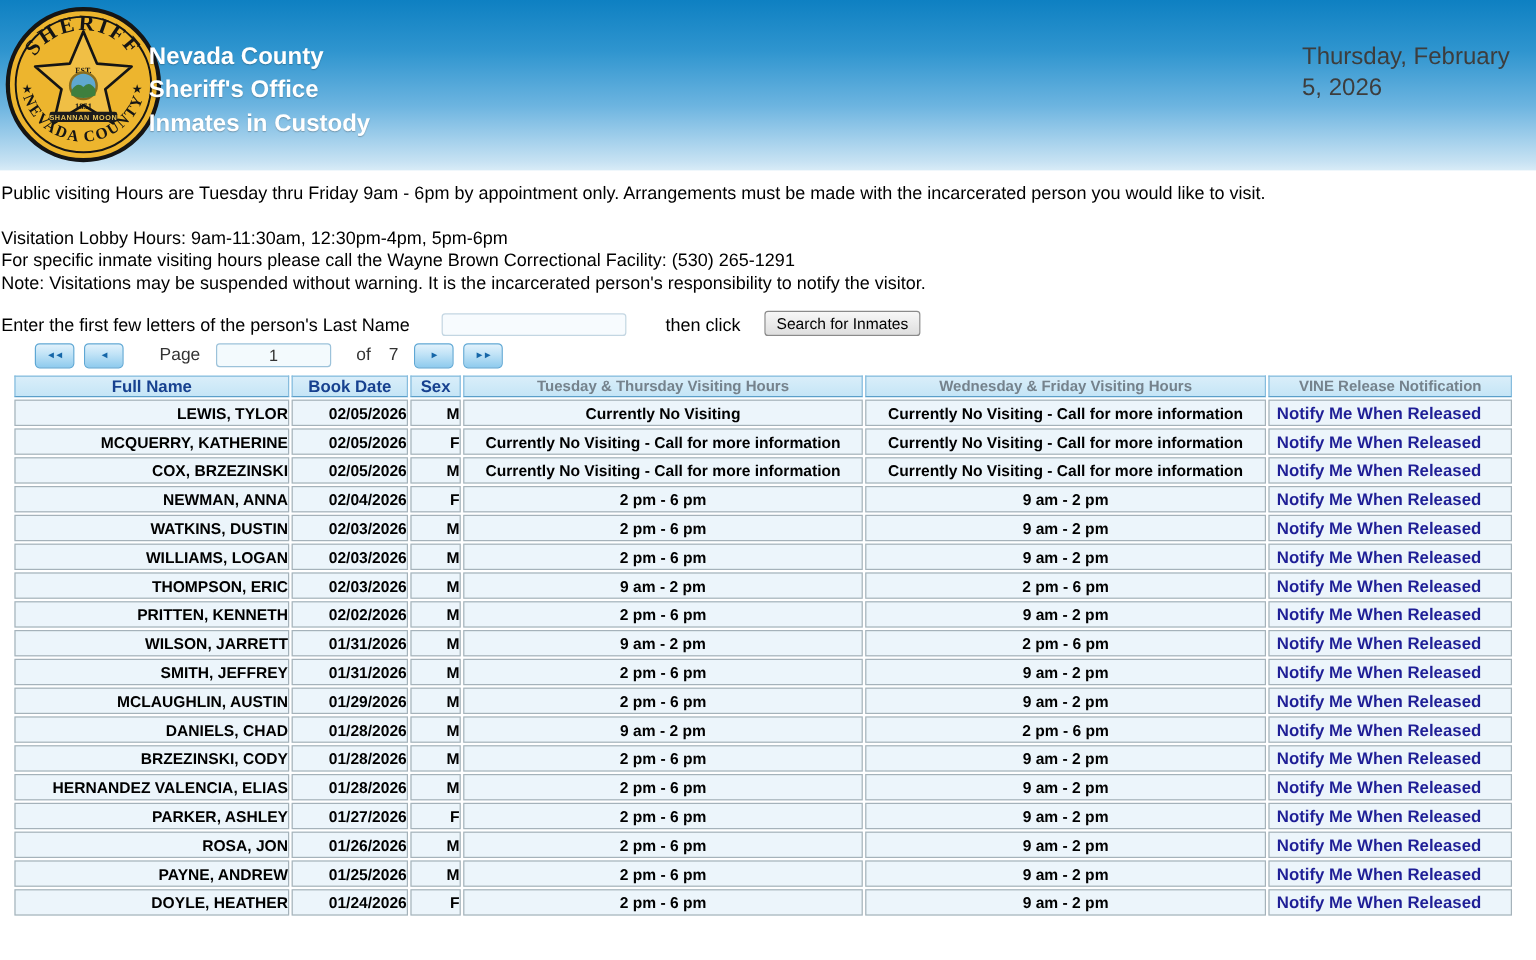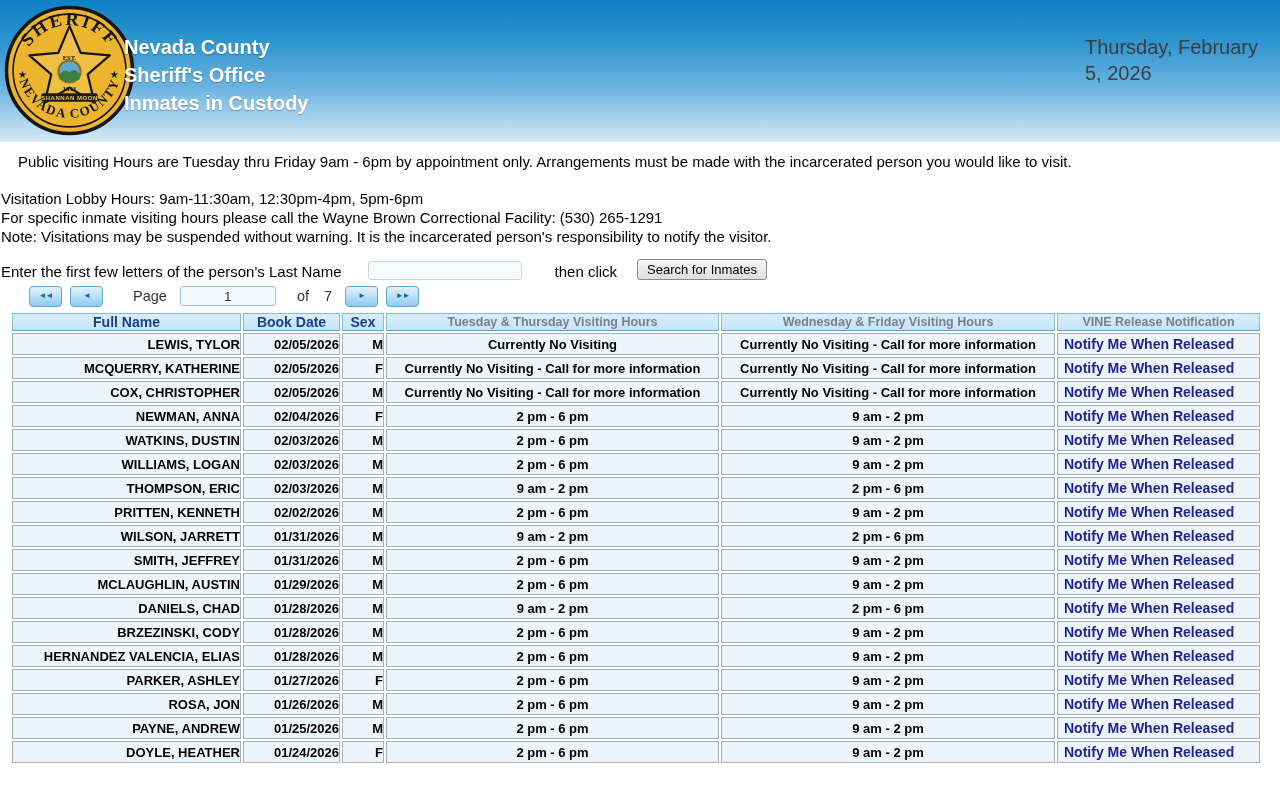--- a/index.html
+++ b/index.html
@@ -11,21 +11,21 @@
     background:linear-gradient(180deg,#0e80c2 0%,#2f95cf 30%,#6cb4e0 62%,#c7e2f3 95%,#d9ecf7 100%); }
   .badge-wrap { position:absolute; left:4px; top:5px; width:131px; height:131px; }
   .hdr-title { position:absolute; left:124px; top:33px; color:#fff; font-weight:bold;
     font-size:20px; line-height:28px; text-shadow:0 1px 1px rgba(0,0,0,.25); }
   .hdr-right { position:absolute; left:1085px; top:34px; width:192px; }
   .hdr-date { font-size:20px; line-height:26px; color:#3d3d3d; }
   .hdr-link { display:inline-block; margin-top:3px; font-size:13.5px; line-height:19px;
     color:#1b5fae; text-decoration:none; cursor:pointer; }
 
   
-  .notice1 { margin:11px 0 0 1px; font-size:15px; color:#000;padding-left:17px; }
+  .notice1 { margin:11px 0 0 1px; font-size:15px; color:#000; }
   .notice-group { margin:19px 0 0 1px; font-size:15px; line-height:19px; color:#000; }
 
   
   .search-row { margin:13px 0 0 1px; font-size:15px; color:#000; display:flex; align-items:flex-end;gap:12px; }
   .search-input { margin-left:14px; width:154px; height:19px; border:1px solid #c3d6e2;
     border-radius:3px; background:#f7fbfe; font-size:13px; padding:0 4px; }
   .then-click { margin-left:21px; }
   .search-btn { margin-left:8px; height:21px; padding:0 9px; font-size:13px; color:#000;
     background:linear-gradient(180deg,#f7f7f7,#dedede); border:1px solid #8a8a8a;
     border-radius:3px; cursor:pointer; font-family:"Liberation Sans",sans-serif; }
@@ -164,21 +164,21 @@
       </tr>
       <tr>
         <td class="cell-name">MCQUERRY, KATHERINE</td>
         <td class="cell-date">02/05/2026</td>
         <td class="cell-sex">F</td>
         <td class="cell-hours">Currently No Visiting - Call for more information</td>
         <td class="cell-hours">Currently No Visiting - Call for more information</td>
         <td class="cell-vine"><a href="#">Notify Me When Released</a></td>
       </tr>
       <tr>
-        <td class="cell-name">COX, CHRISTOPHER</td>
+        <td class="cell-name">COX, BRZEZINSKI</td>
         <td class="cell-date">02/05/2026</td>
         <td class="cell-sex">M</td>
         <td class="cell-hours">Currently No Visiting - Call for more information</td>
         <td class="cell-hours">Currently No Visiting - Call for more information</td>
         <td class="cell-vine"><a href="#">Notify Me When Released</a></td>
       </tr>
       <tr>
         <td class="cell-name">NEWMAN, ANNA</td>
         <td class="cell-date">02/04/2026</td>
         <td class="cell-sex">F</td>

